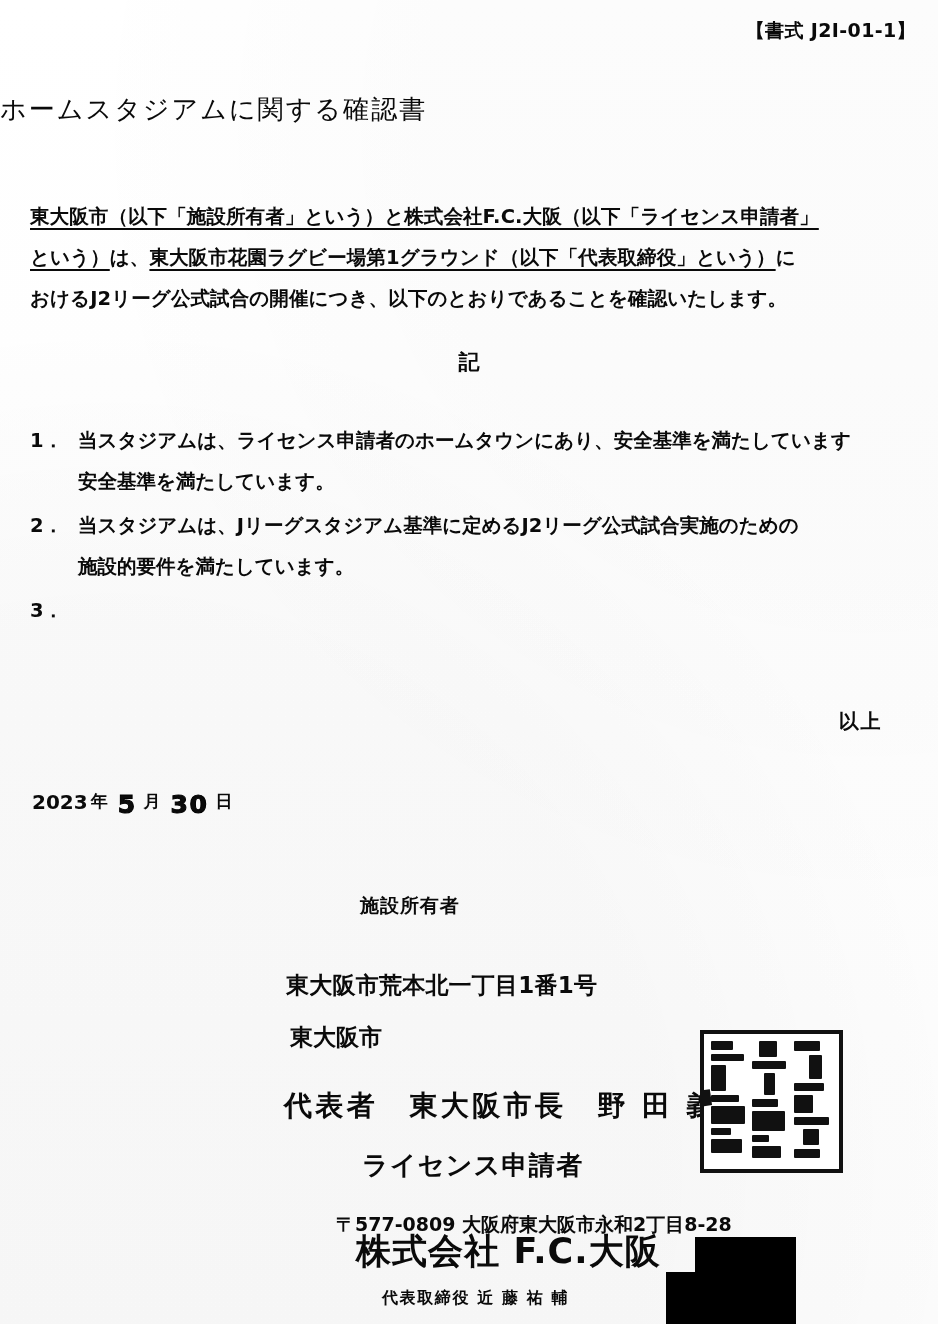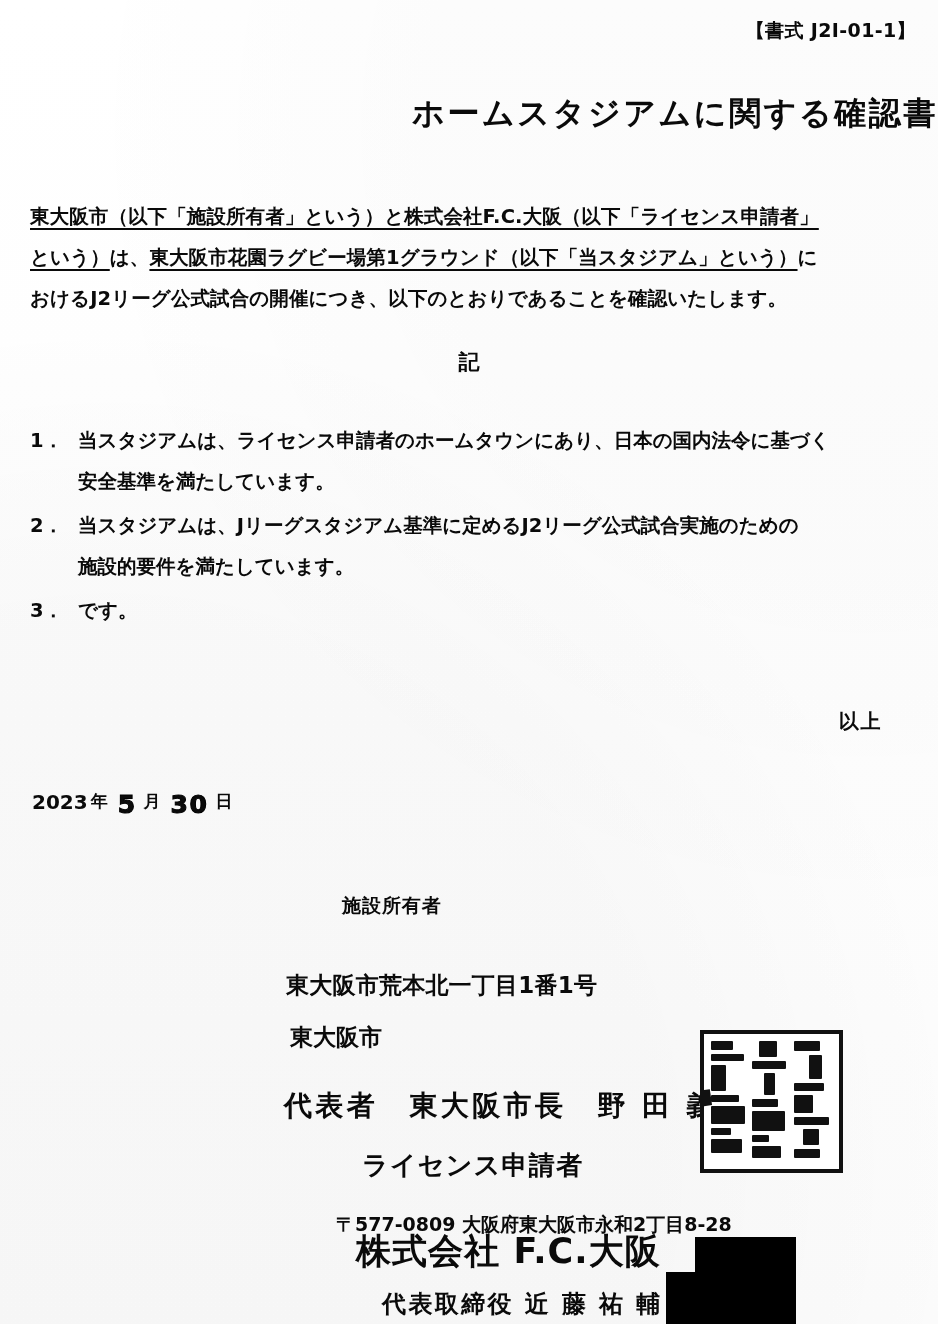--- a/index.html
+++ b/index.html
@@ -39,23 +39,23 @@
     font-weight: 700;
     letter-spacing: 0.02em;
     white-space: nowrap;
   }
 
   .doc-title {
     position: absolute;
     top: 92px;
     left: 0;
     width: 100%;
-    text-align: right;
-    font-size: 32px;
-    font-weight: 700;
+    text-align: left;
+    font-size: 26px;
+    font-weight: 400;
     letter-spacing: 0.08em;
   }
 
   .intro {
     position: absolute;
     top: 196px;
     left: 30px;
     width: 880px;
     font-size: 19.5px;
     font-weight: 700;
@@ -127,21 +127,21 @@
     font-size: 25px;
     font-weight: 900;
     letter-spacing: 0.06em;
     margin: 0 4px;
     -webkit-text-stroke: 1.1px #000;
   }
 
   .sig-owner-label {
     position: absolute;
     top: 893px;
-    left: 342px;
+    left: 360px;
     font-size: 19px;
     font-weight: 700;
     letter-spacing: 0.05em;
   }
   .owner-address {
     position: absolute;
     top: 970px;
     left: 286px;
     font-size: 23px;
     font-weight: 700;
@@ -189,21 +189,21 @@
     left: 356px;
     font-size: 35px;
     font-weight: 700;
     letter-spacing: 0.03em;
     white-space: nowrap;
   }
   .applicant-rep {
     position: absolute;
     top: 1288px;
     left: 382px;
-    font-size: 24px;
+    font-size: 16px;
     font-weight: 700;
     letter-spacing: 0.1em;
     white-space: nowrap;
   }
 
   
   .seal {
     position: absolute;
     top: 1030px;
     left: 700px;
@@ -257,46 +257,45 @@
 
   <div class="form-code">【書式 J2I-01-1】</div>
 
   <div class="doc-title">ホームスタジアムに関する確認書</div>
 
   <div class="intro">
     <span class="ln">
       <span class="u">東大阪市（以下「施設所有者」という）と株式会社F.C.大阪（以下「ライセンス申請者」</span>
     </span>
     <span class="ln">
-      <span class="u">という）</span><span>は、</span><span class="u">東大阪市花園ラグビー場第1グラウンド（以下「当スタジアム」という）</span><span>に</span>
+      <span class="u">という）</span><span>は、</span><span class="u">東大阪市花園ラグビー場第1グラウンド（以下「代表取締役」という）</span><span>に</span>
     </span>
     <span class="ln">おけるJ2リーグ公式試合の開催につき、以下のとおりであることを確認いたします。</span>
   </div>
 
   <div class="kinote">記</div>
 
   <div class="clauses">
     <div class="clause">
       <div class="clause-num">1．</div>
       <div class="clause-body">
-        <span class="ln">当スタジアムは、ライセンス申請者のホームタウンにあり、日本の国内法令に基づく</span>
+        <span class="ln">当スタジアムは、ライセンス申請者のホームタウンにあり、安全基準を満たしています</span>
         <span class="ln">安全基準を満たしています。</span>
       </div>
     </div>
     <div class="clause">
       <div class="clause-num">2．</div>
       <div class="clause-body">
         <span class="ln">当スタジアムは、Jリーグスタジアム基準に定めるJ2リーグ公式試合実施のための</span>
         <span class="ln">施設的要件を満たしています。</span>
       </div>
     </div>
     <div class="clause">
       <div class="clause-num">3．</div>
       <div class="clause-body">
-        <span class="ln">です。</span>
       </div>
     </div>
   </div>
 
   <div class="closing">以上</div>
 
   <div class="date-line">
     <span class="year">2023</span>
     <span class="unit">年</span>
     <span class="stamped">5</span>

